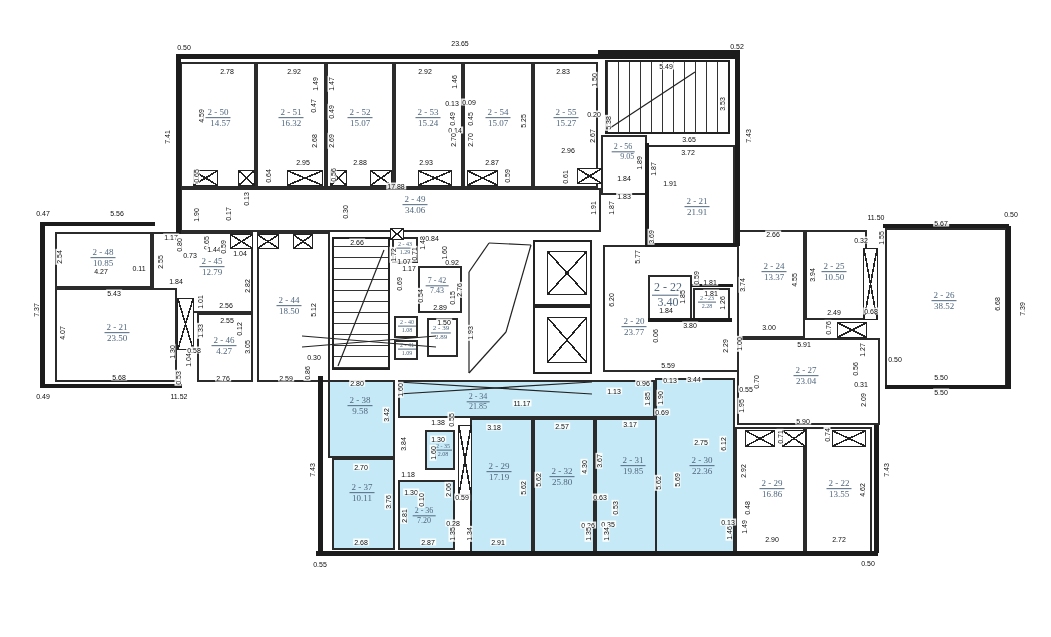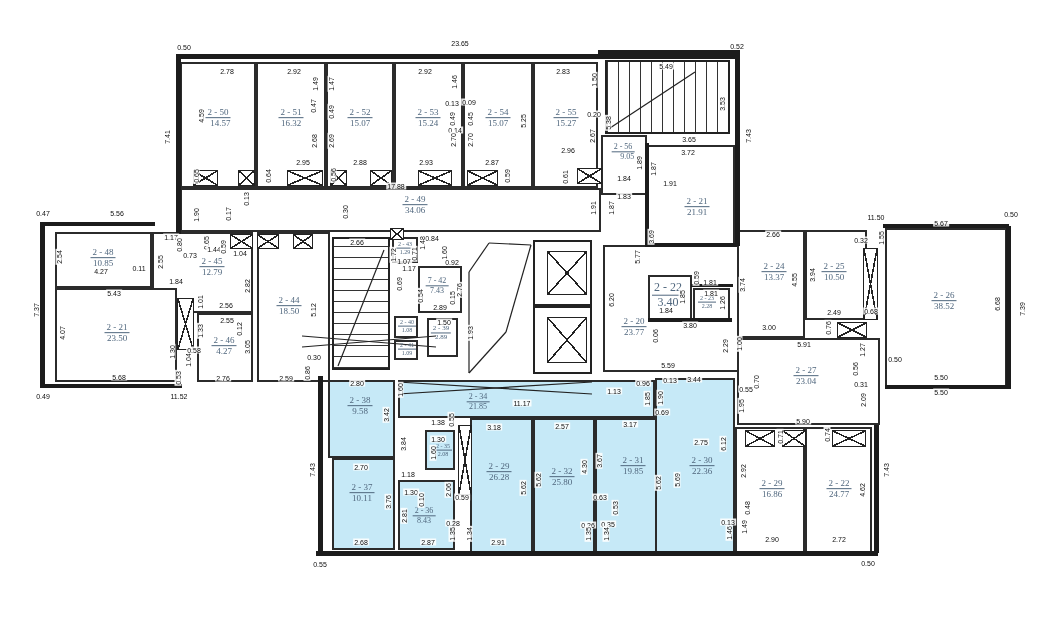--- a/index.html
+++ b/index.html
@@ -96,35 +96,35 @@
     <div class="rlabel" style="left: 944px; top: 301px; font-size: 9px;"><span class="rn">2 - 26</span><span class="ra">38.52</span></div>
     <div class="room" style="left: 737px; top: 338px; width: 143px; height: 87px;"></div>
     <div class="rlabel" style="left: 806px; top: 376px; font-size: 9px;"><span class="rn">2 - 27</span><span class="ra">23.04</span></div>
     <div class="room hl" style="left: 398px; top: 380px; width: 257px; height: 38px;"></div>
     <div class="rlabel" style="left: 478px; top: 402px; font-size: 8px;"><span class="rn">2 - 34</span><span class="ra">21.85</span></div>
     <div class="room hl" style="left: 328px; top: 380px; width: 67px; height: 78px;"></div>
     <div class="rlabel" style="left: 360px; top: 406px; font-size: 9px;"><span class="rn">2 - 38</span><span class="ra">9.58</span></div>
     <div class="room hl" style="left: 332px; top: 458px; width: 63px; height: 92px;"></div>
     <div class="rlabel" style="left: 362px; top: 493px; font-size: 9px;"><span class="rn">2 - 37</span><span class="ra">10.11</span></div>
     <div class="room hl" style="left: 398px; top: 480px; width: 57px; height: 70px;"></div>
-    <div class="rlabel" style="left: 424px; top: 516px; font-size: 8px;"><span class="rn">2 - 36</span><span class="ra">8.43</span></div>
+    <div class="rlabel" style="left: 424px; top: 516px; font-size: 8px;"><span class="rn">2 - 36</span><span class="ra">7.20</span></div>
     <div class="room hl" style="left: 425px; top: 430px; width: 30px; height: 40px;"></div>
     <div class="rlabel" style="left: 443px; top: 450px; font-size: 6px;"><span class="rn">2 - 35</span><span class="ra">2.08</span></div>
     <div class="room hl" style="left: 470px; top: 418px; width: 63px; height: 135px;"></div>
-    <div class="rlabel" style="left: 499px; top: 472px; font-size: 9px;"><span class="rn">2 - 29</span><span class="ra">26.28</span></div>
+    <div class="rlabel" style="left: 499px; top: 472px; font-size: 9px;"><span class="rn">2 - 29</span><span class="ra">17.19</span></div>
     <div class="room hl" style="left: 533px; top: 418px; width: 62px; height: 135px;"></div>
     <div class="rlabel" style="left: 562px; top: 477px; font-size: 9px;"><span class="rn">2 - 32</span><span class="ra">25.80</span></div>
     <div class="room hl" style="left: 595px; top: 418px; width: 72px; height: 135px;"></div>
     <div class="rlabel" style="left: 633px; top: 466px; font-size: 9px;"><span class="rn">2 - 31</span><span class="ra">19.85</span></div>
     <div class="room hl" style="left: 655px; top: 378px; width: 80px; height: 175px;"></div>
     <div class="rlabel" style="left: 702px; top: 466px; font-size: 9px;"><span class="rn">2 - 30</span><span class="ra">22.36</span></div>
     <div class="room" style="left: 735px; top: 427px; width: 70px; height: 126px;"></div>
     <div class="rlabel" style="left: 772px; top: 489px; font-size: 9px;"><span class="rn">2 - 29</span><span class="ra">16.86</span></div>
     <div class="room" style="left: 805px; top: 427px; width: 67px; height: 126px;"></div>
-    <div class="rlabel" style="left: 839px; top: 489px; font-size: 9px;"><span class="rn">2 - 22</span><span class="ra">24.77</span></div>
+    <div class="rlabel" style="left: 839px; top: 489px; font-size: 9px;"><span class="rn">2 - 22</span><span class="ra">13.55</span></div>
     <div class="wall" style="left: 176px; top: 54px; width: 564px; height: 5px;"></div>
     <div class="wall" style="left: 176px; top: 54px; width: 5px; height: 180px;"></div>
     <div class="wall" style="left: 735px; top: 50px; width: 5px; height: 196px;"></div>
     <div class="wall" style="left: 598px; top: 50px; width: 140px; height: 4px;"></div>
     <div class="wall" style="left: 40px; top: 222px; width: 5px; height: 166px;"></div>
     <div class="wall" style="left: 40px; top: 222px; width: 115px; height: 4px;"></div>
     <div class="wall" style="left: 40px; top: 384px; width: 142px; height: 4px;"></div>
     <div class="wall" style="left: 883px; top: 224px; width: 126px; height: 4px;"></div>
     <div class="wall" style="left: 1006px; top: 226px; width: 5px; height: 163px;"></div>
     <div class="wall" style="left: 885px; top: 385px; width: 124px; height: 4px;"></div>

